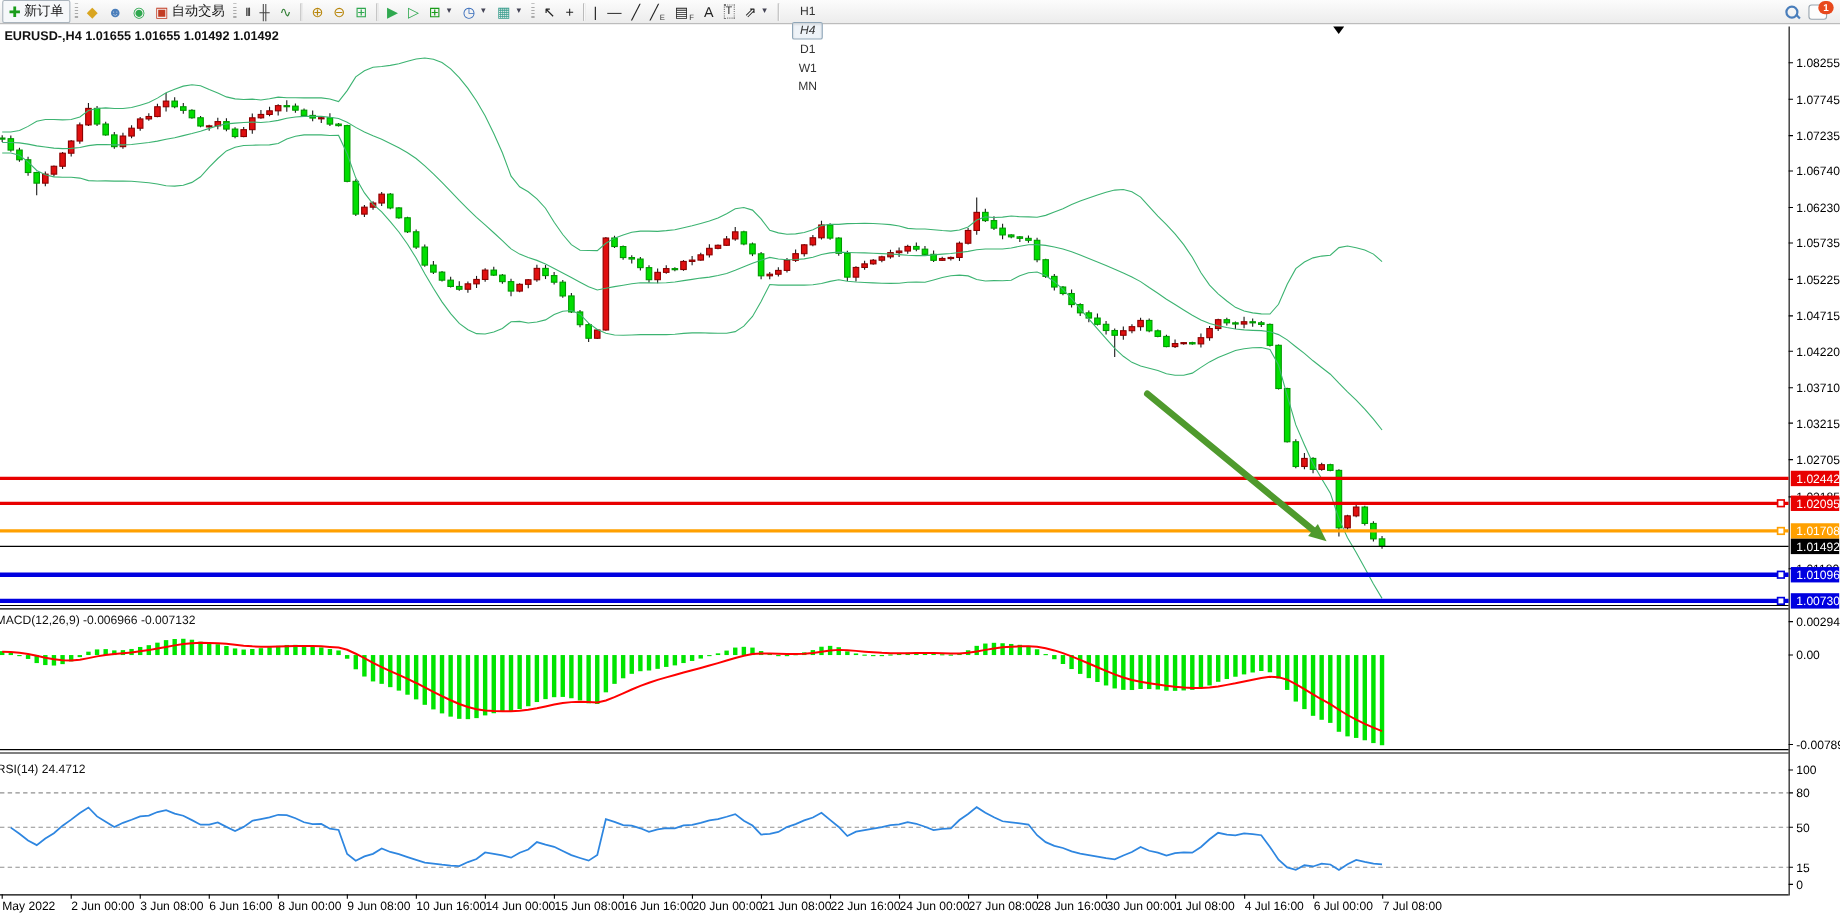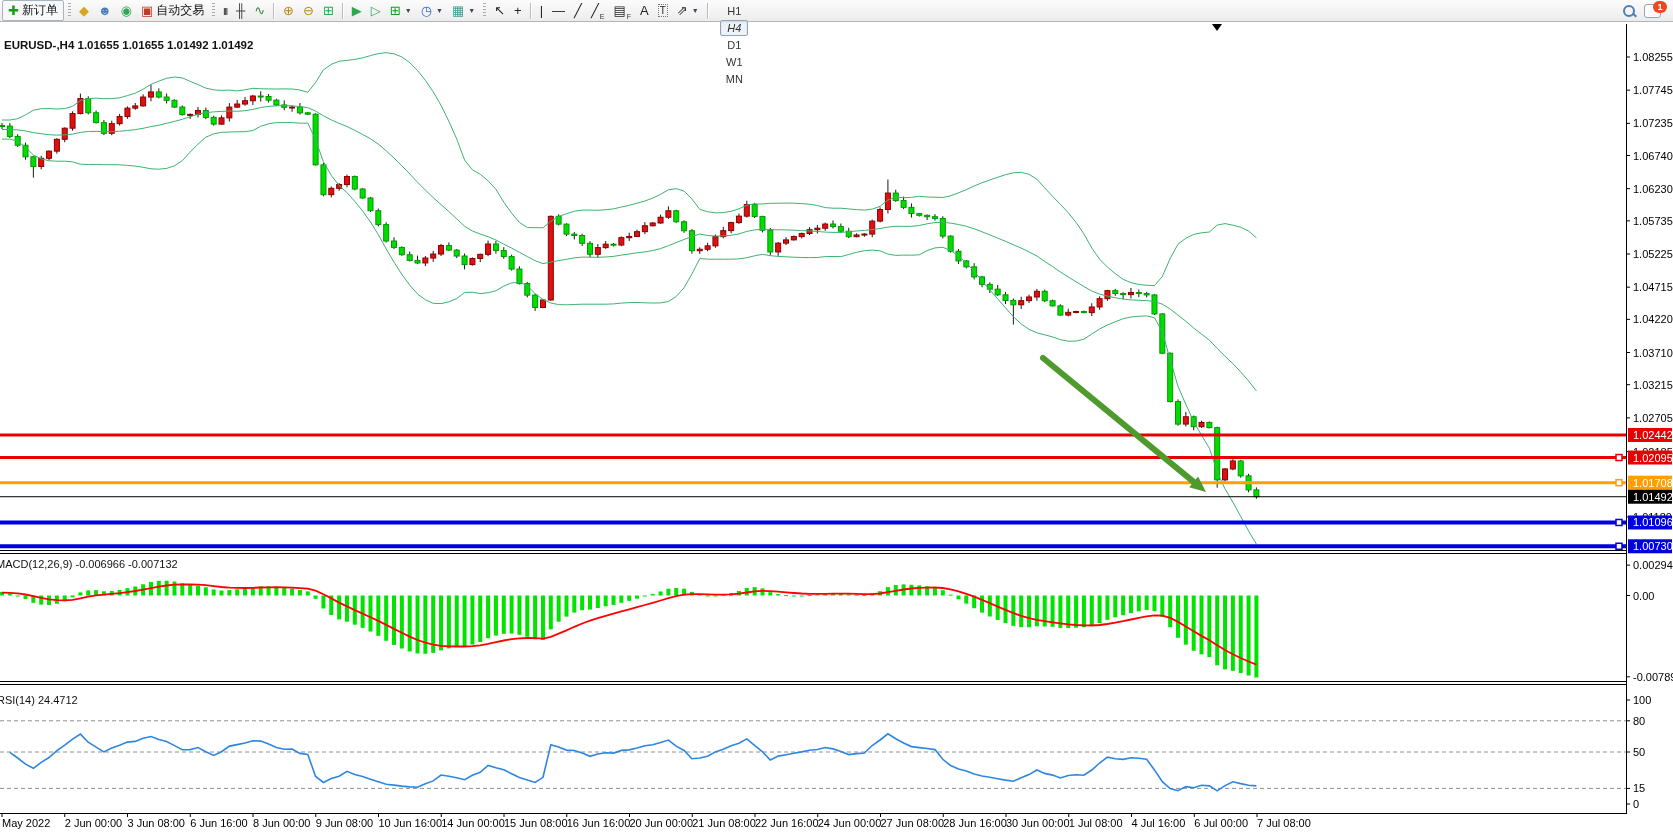--- a/index.html
+++ b/index.html
@@ -23,21 +23,21 @@
   .tfbtn.active{border:1px solid #8fa6b8;background:#eef3f8;box-shadow:inset 0 1px 2px rgba(0,0,0,.15);font-style:italic;}
   .spacer{flex:1;}
   .searchwrap{position:relative;width:16px;height:16px;margin-right:6px;}
   .scircle{position:absolute;left:2px;top:2px;width:8px;height:8px;border:2px solid #4a7ebb;border-radius:50%;}
   .shandle{position:absolute;left:11px;top:11px;width:5px;height:2px;background:#4a7ebb;transform:rotate(45deg);}
   .bubble{position:relative;width:15px;height:12px;background:#fdfdfd;border:1px solid #98a4ae;border-radius:3px;margin-right:10px;}
   .badge{position:absolute;right:-7px;top:-4px;min-width:12px;height:12px;border-radius:7px;background:#e8491d;
     color:#fff;font-size:9px;line-height:12px;text-align:center;font-weight:bold;padding:0 1px;}
   .chart-area{position:absolute;left:0;top:22px;width:1673px;height:812px;background:#fff;}
   svg{position:absolute;left:0;top:0;}
-  .chart-title{position:absolute;left:4px;top:17px;font-size:11.5px;font-weight:bold;color:#111;z-index:5;}
+  .chart-title{position:absolute;left:4px;top:5px;font-size:11.5px;font-weight:bold;color:#111;z-index:5;}
   .pane-label{position:absolute;font-size:11px;color:#111;z-index:5;white-space:nowrap;}
 </style>
 </head>
 <body>
 
 <div class="toolbar">
   <span id="tb-items" style="display:flex;align-items:center;gap:1px;">
       <span class="tbtn framed">
         <span class="glyph" style="color: rgb(26, 156, 26);">✚</span>
         <span class="tlabel">新订单</span>

